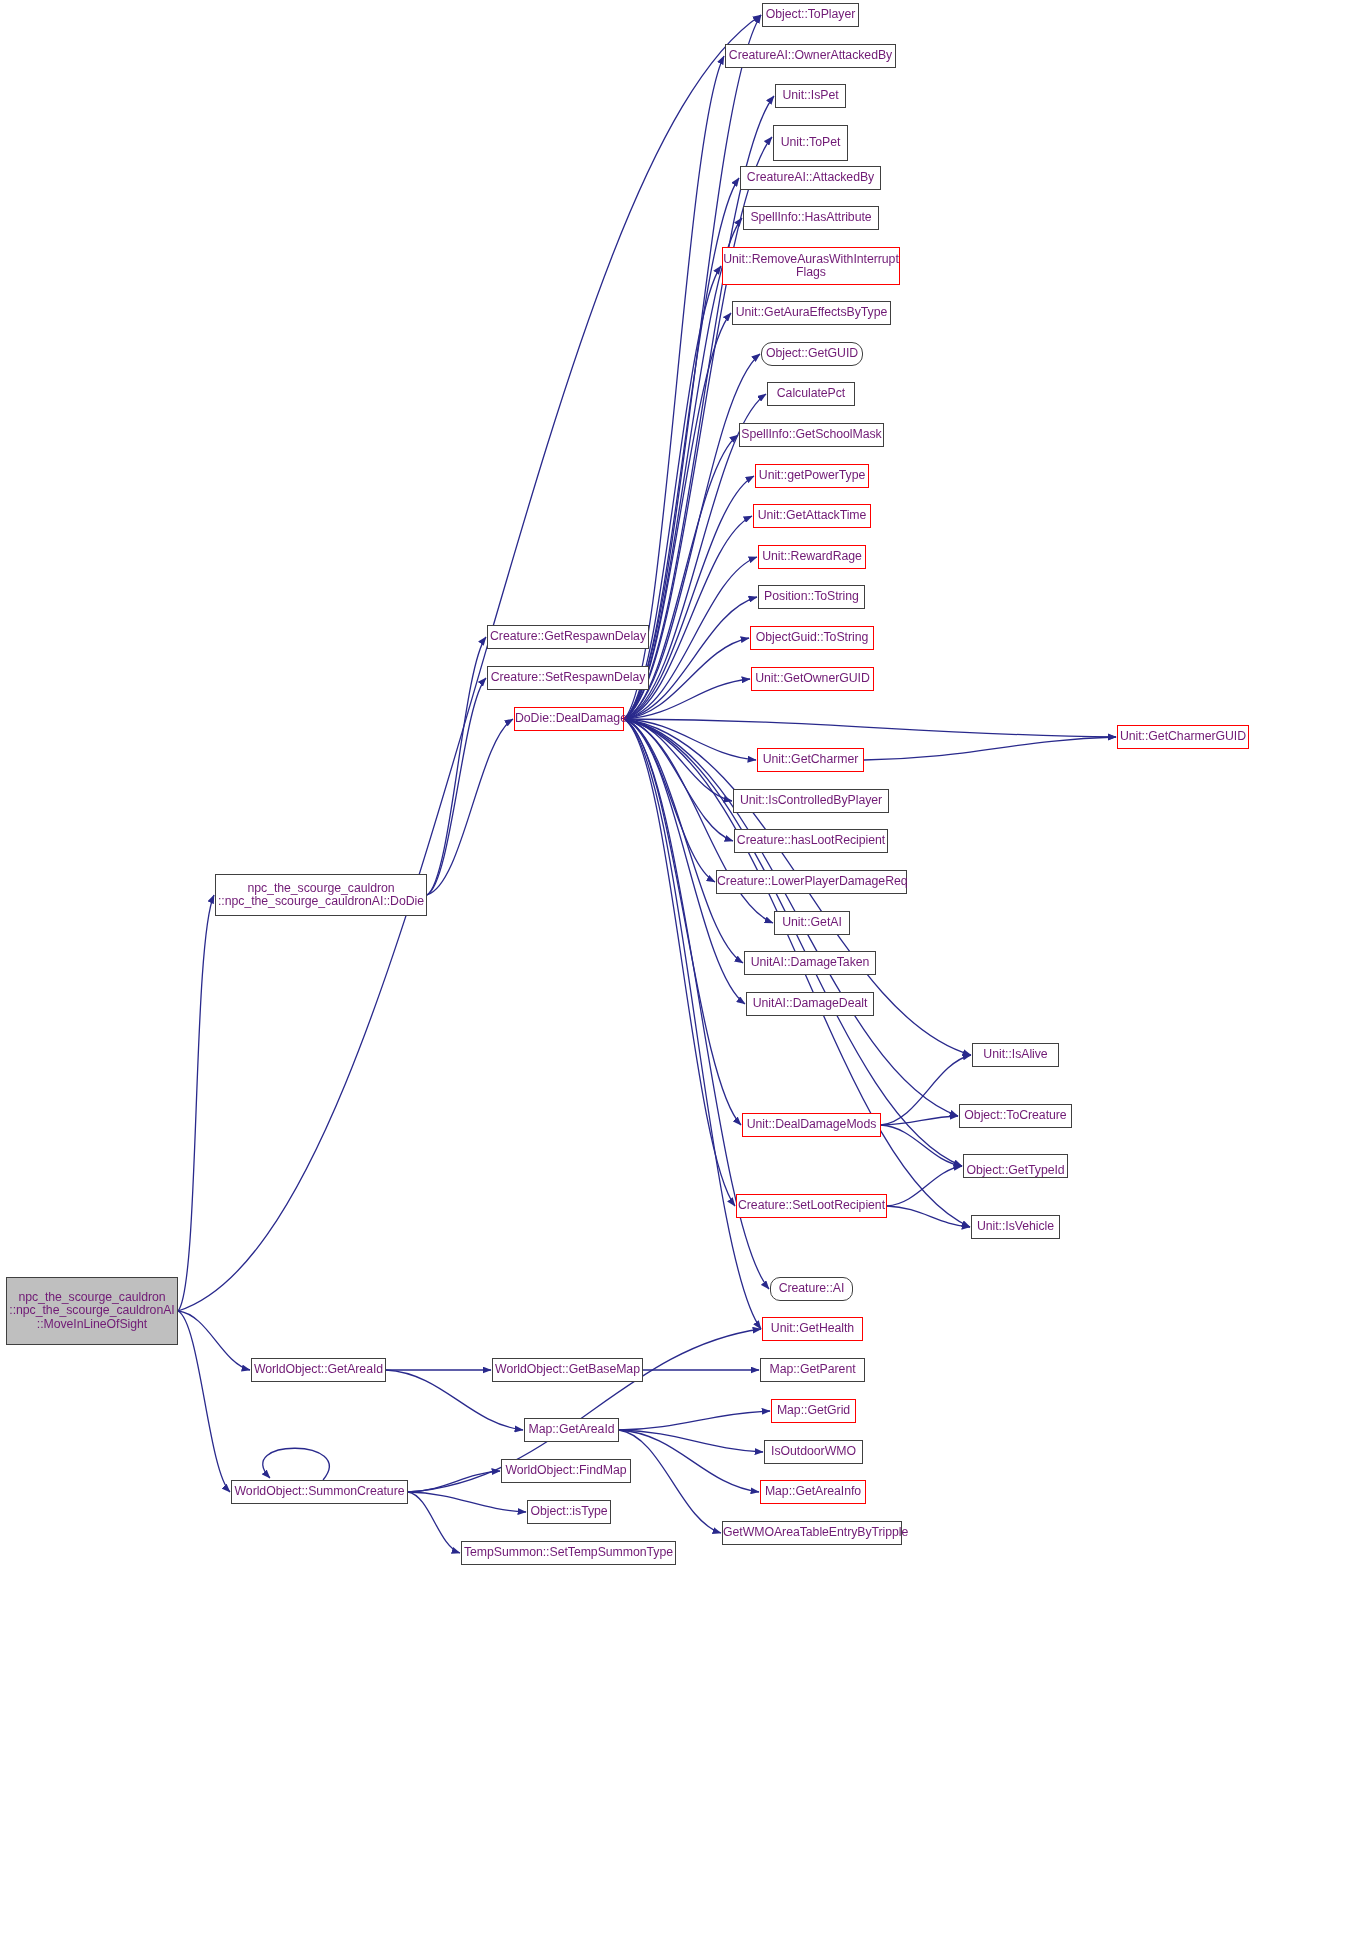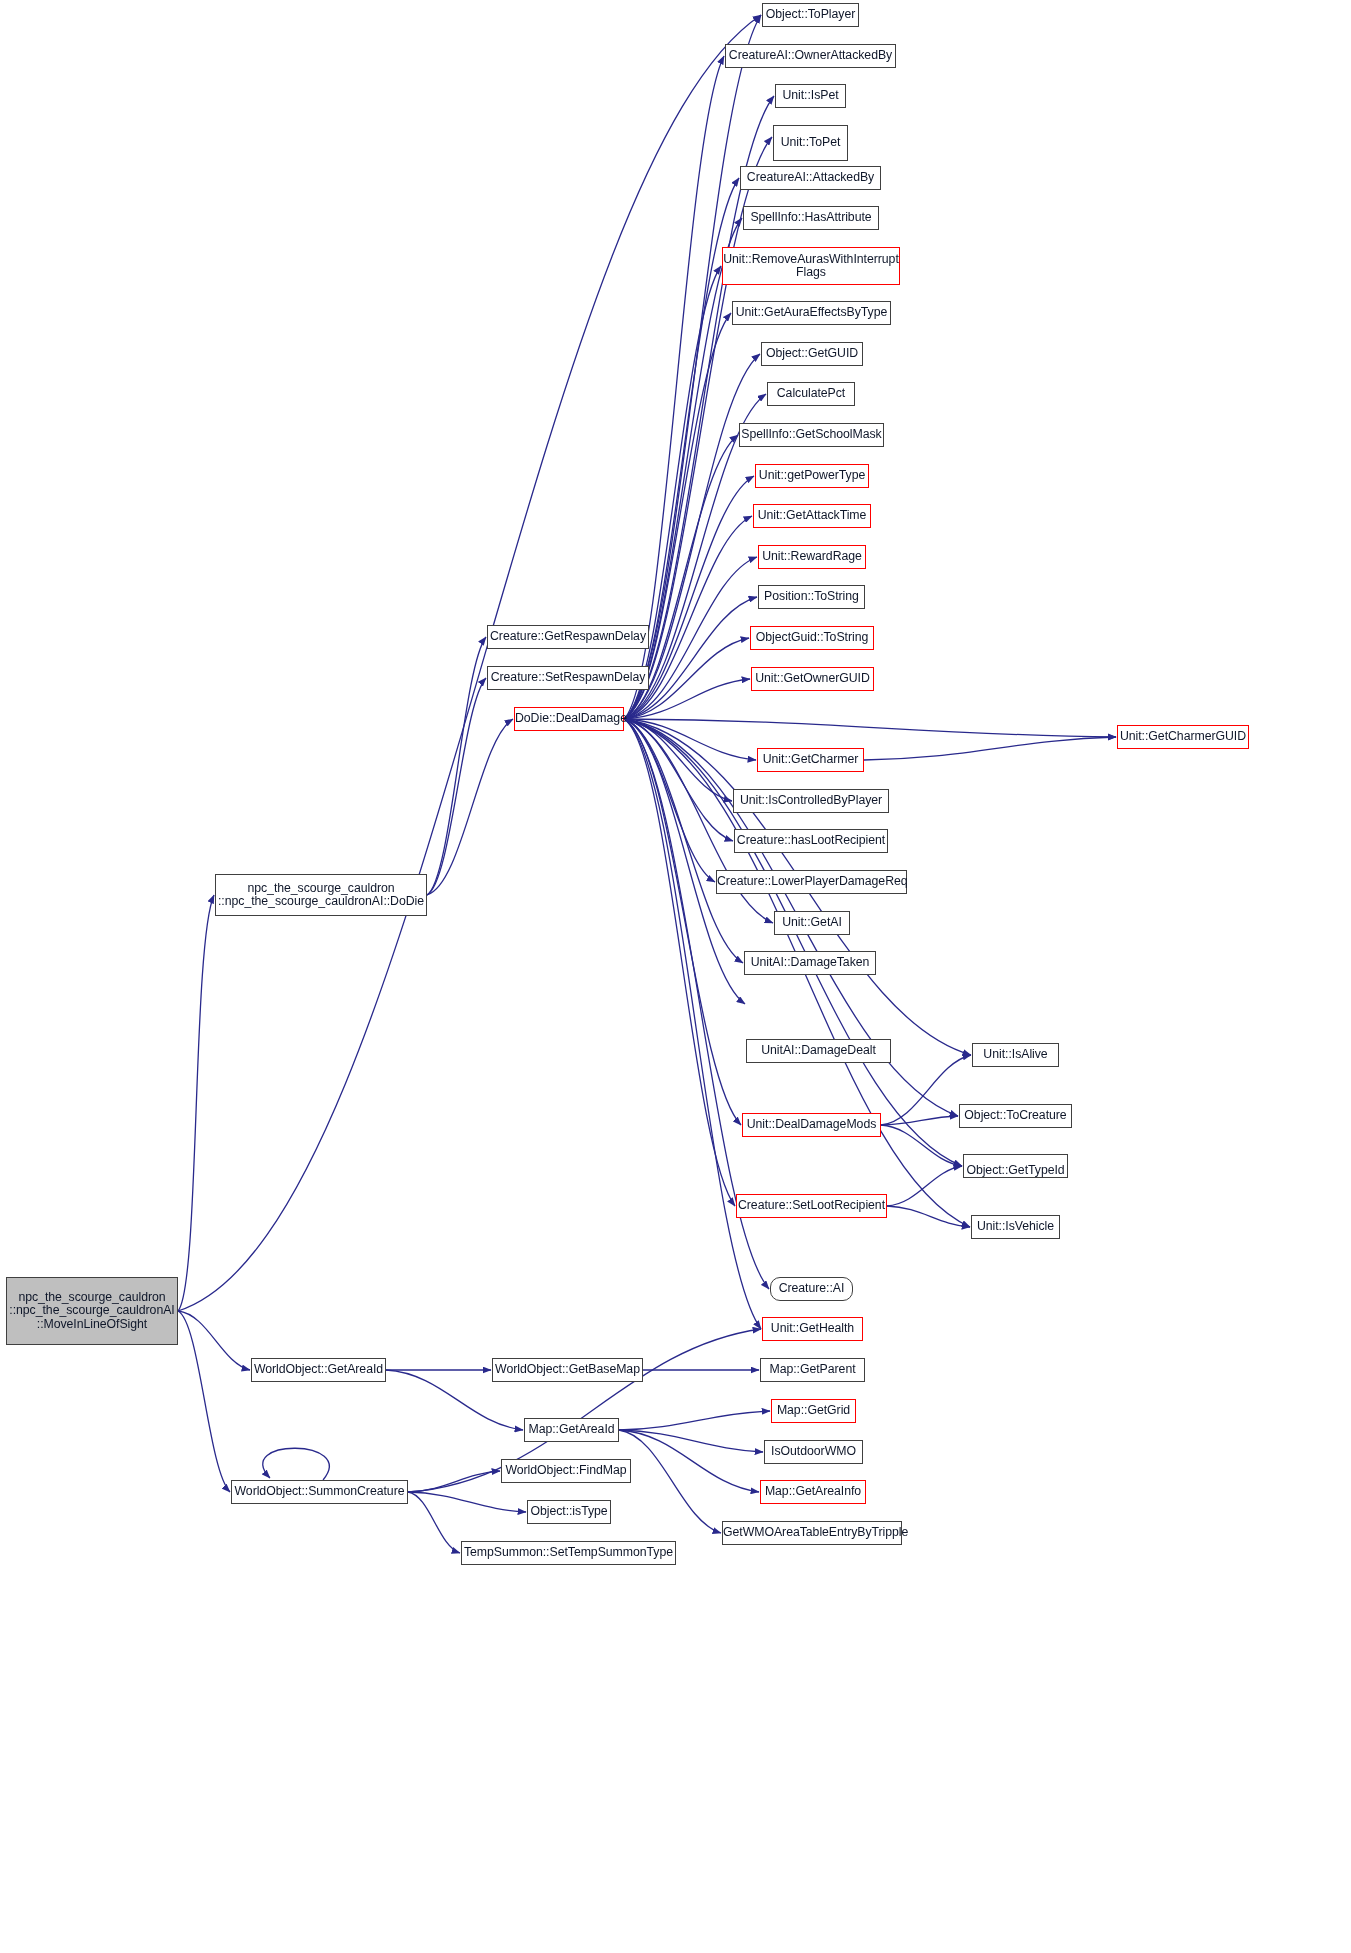--- a/index.html
+++ b/index.html
@@ -1,21 +1,21 @@
 <!DOCTYPE html>
 <html><head>
 <meta charset="utf-8">
 <style>
   html,body{margin:0;padding:0;background:#ffffff;}
   body{font-family:"Liberation Sans","DejaVu Sans",sans-serif;}
   #graph-root{position:relative;width:1351px;height:1953px;background:#fff;overflow:hidden;}
   svg#edges{position:absolute;left:0;top:0;width:1351px;height:1953px;}
   .node{position:absolute;box-sizing:border-box;display:flex;align-items:center;justify-content:center;
         text-align:center;line-height:1.08;background:#ffffff;border:1px solid #404040;
-        font-size:12.3px;color:#0f172a;white-space:pre;letter-spacing:-0.05px;}
+        font-size:12.3px;color:#701a75;white-space:pre;letter-spacing:-0.05px;}
   .node.red{border:1px solid #ff0000;}
   .node.root{background:#bfbfbf;border:1px solid #404040;}
   .node span{display:block;width:100%;padding:0 4px;}
 </style>
 </head>
 <body>
 
 <div id="graph-root">
   <svg id="edges" xmlns="http://www.w3.org/2000/svg">
     <defs>
@@ -95,37 +95,37 @@
       <div class="node red" style="left: 514px; top: 707px; width: 110px; height: 24px;"><span>DoDie::DealDamage</span></div>
       <div class="node" style="left: 762px; top: 3px; width: 97px; height: 24px;"><span>Object::ToPlayer</span></div>
       <div class="node" style="left: 725px; top: 44px; width: 171px; height: 24px;"><span>CreatureAI::OwnerAttackedBy</span></div>
       <div class="node" style="left: 775px; top: 84px; width: 71px; height: 24px;"><span>Unit::IsPet</span></div>
       <div class="node" style="left: 773px; top: 125px; width: 75px; height: 36px;"><span>Unit::ToPet</span></div>
       <div class="node" style="left: 740px; top: 166px; width: 141px; height: 24px;"><span>CreatureAI::AttackedBy</span></div>
       <div class="node" style="left: 743px; top: 206px; width: 136px; height: 24px;"><span>SpellInfo::HasAttribute</span></div>
       <div class="node red" style="left: 722px; top: 247px; width: 178px; height: 38px;"><span>Unit::RemoveAurasWithInterrupt
 Flags</span></div>
       <div class="node" style="left: 732px; top: 301px; width: 159px; height: 24px;"><span>Unit::GetAuraEffectsByType</span></div>
-      <div class="node" style="left: 761px; top: 342px; width: 102px; height: 24px;"><span>Object::GetGUID</span></div>
+      <div class="node" style="left: 761px; top: 342px; width: 102px; height: 24px; border-radius: 11px;"><span>Object::GetGUID</span></div>
       <div class="node" style="left: 767px; top: 382px; width: 88px; height: 24px;"><span>CalculatePct</span></div>
       <div class="node" style="left: 739px; top: 423px; width: 145px; height: 24px;"><span>SpellInfo::GetSchoolMask</span></div>
       <div class="node red" style="left: 755px; top: 464px; width: 114px; height: 24px;"><span>Unit::getPowerType</span></div>
       <div class="node red" style="left: 753px; top: 504px; width: 118px; height: 24px;"><span>Unit::GetAttackTime</span></div>
       <div class="node red" style="left: 758px; top: 545px; width: 108px; height: 24px;"><span>Unit::RewardRage</span></div>
       <div class="node" style="left: 758px; top: 585px; width: 107px; height: 24px;"><span>Position::ToString</span></div>
       <div class="node red" style="left: 750px; top: 626px; width: 124px; height: 24px;"><span>ObjectGuid::ToString</span></div>
       <div class="node red" style="left: 751px; top: 667px; width: 123px; height: 24px;"><span>Unit::GetOwnerGUID</span></div>
       <div class="node red" style="left: 1117px; top: 725px; width: 132px; height: 24px;"><span>Unit::GetCharmerGUID</span></div>
       <div class="node red" style="left: 757px; top: 748px; width: 107px; height: 24px;"><span>Unit::GetCharmer</span></div>
       <div class="node" style="left: 733px; top: 789px; width: 156px; height: 24px;"><span>Unit::IsControlledByPlayer</span></div>
       <div class="node" style="left: 734px; top: 829px; width: 154px; height: 24px;"><span>Creature::hasLootRecipient</span></div>
       <div class="node" style="left: 716px; top: 870px; width: 191px; height: 24px;"><span>Creature::LowerPlayerDamageReq</span></div>
       <div class="node" style="left: 774px; top: 911px; width: 76px; height: 24px;"><span>Unit::GetAI</span></div>
       <div class="node" style="left: 744px; top: 951px; width: 132px; height: 24px;"><span>UnitAI::DamageTaken</span></div>
-      <div class="node" style="left: 746px; top: 992px; width: 145px; height: 24px; margin-top: 47px;"><span>UnitAI::DamageDealt</span></div>
+      <div class="node" style="left: 746px; top: 992px; width: 128px; height: 24px;"><span>UnitAI::DamageDealt</span></div>
       <div class="node" style="left: 972px; top: 1043px; width: 87px; height: 24px;"><span>Unit::IsAlive</span></div>
       <div class="node red" style="left: 742px; top: 1113px; width: 139px; height: 24px;"><span>Unit::DealDamageMods</span></div>
       <div class="node" style="left: 959px; top: 1104px; width: 113px; height: 24px;"><span>Object::ToCreature</span></div>
       <div class="node" style="left: 963px; top: 1154px; width: 105px; height: 24px; align-items: flex-end;"><span>Object::GetTypeId</span></div>
       <div class="node red" style="left: 736px; top: 1194px; width: 151px; height: 24px;"><span>Creature::SetLootRecipient</span></div>
       <div class="node" style="left: 971px; top: 1215px; width: 89px; height: 24px;"><span>Unit::IsVehicle</span></div>
       <div class="node" style="left: 770px; top: 1277px; width: 83px; height: 24px; border-radius: 10px;"><span>Creature::AI</span></div>
       <div class="node red" style="left: 762px; top: 1317px; width: 101px; height: 24px;"><span>Unit::GetHealth</span></div>
       <div class="node" style="left: 251px; top: 1358px; width: 135px; height: 24px;"><span>WorldObject::GetAreaId</span></div>
       <div class="node" style="left: 492px; top: 1358px; width: 151px; height: 24px;"><span>WorldObject::GetBaseMap</span></div>

